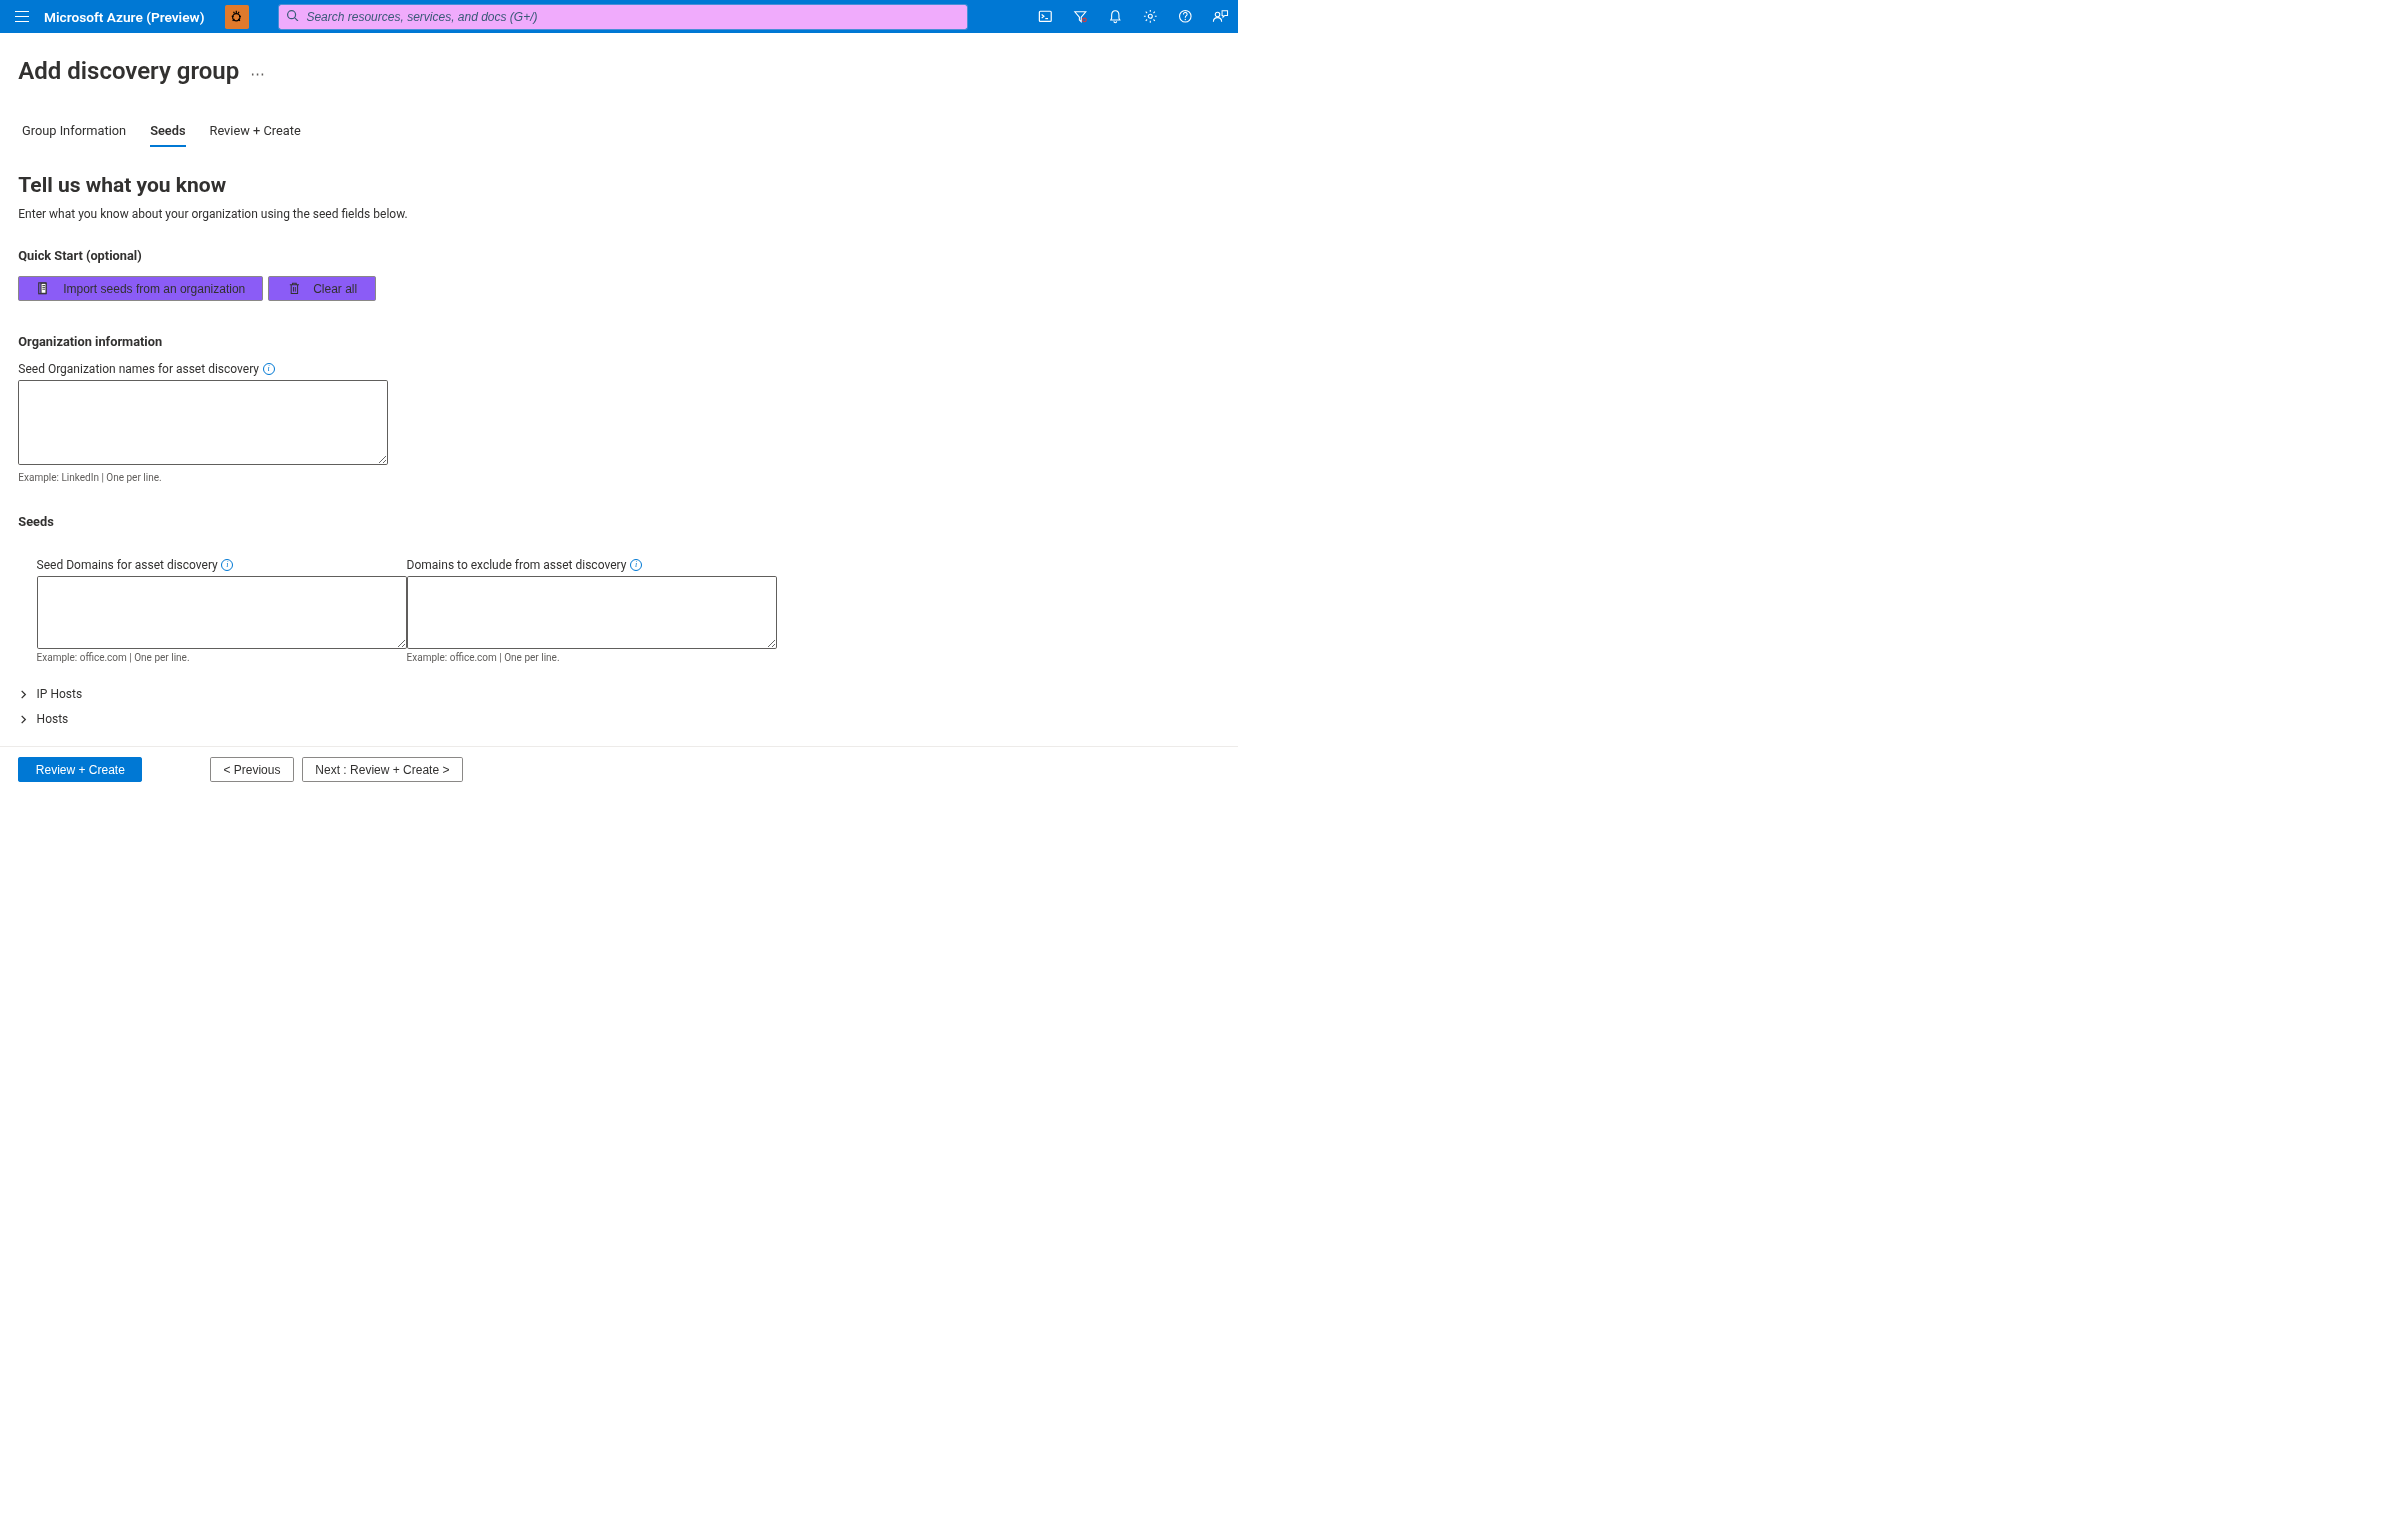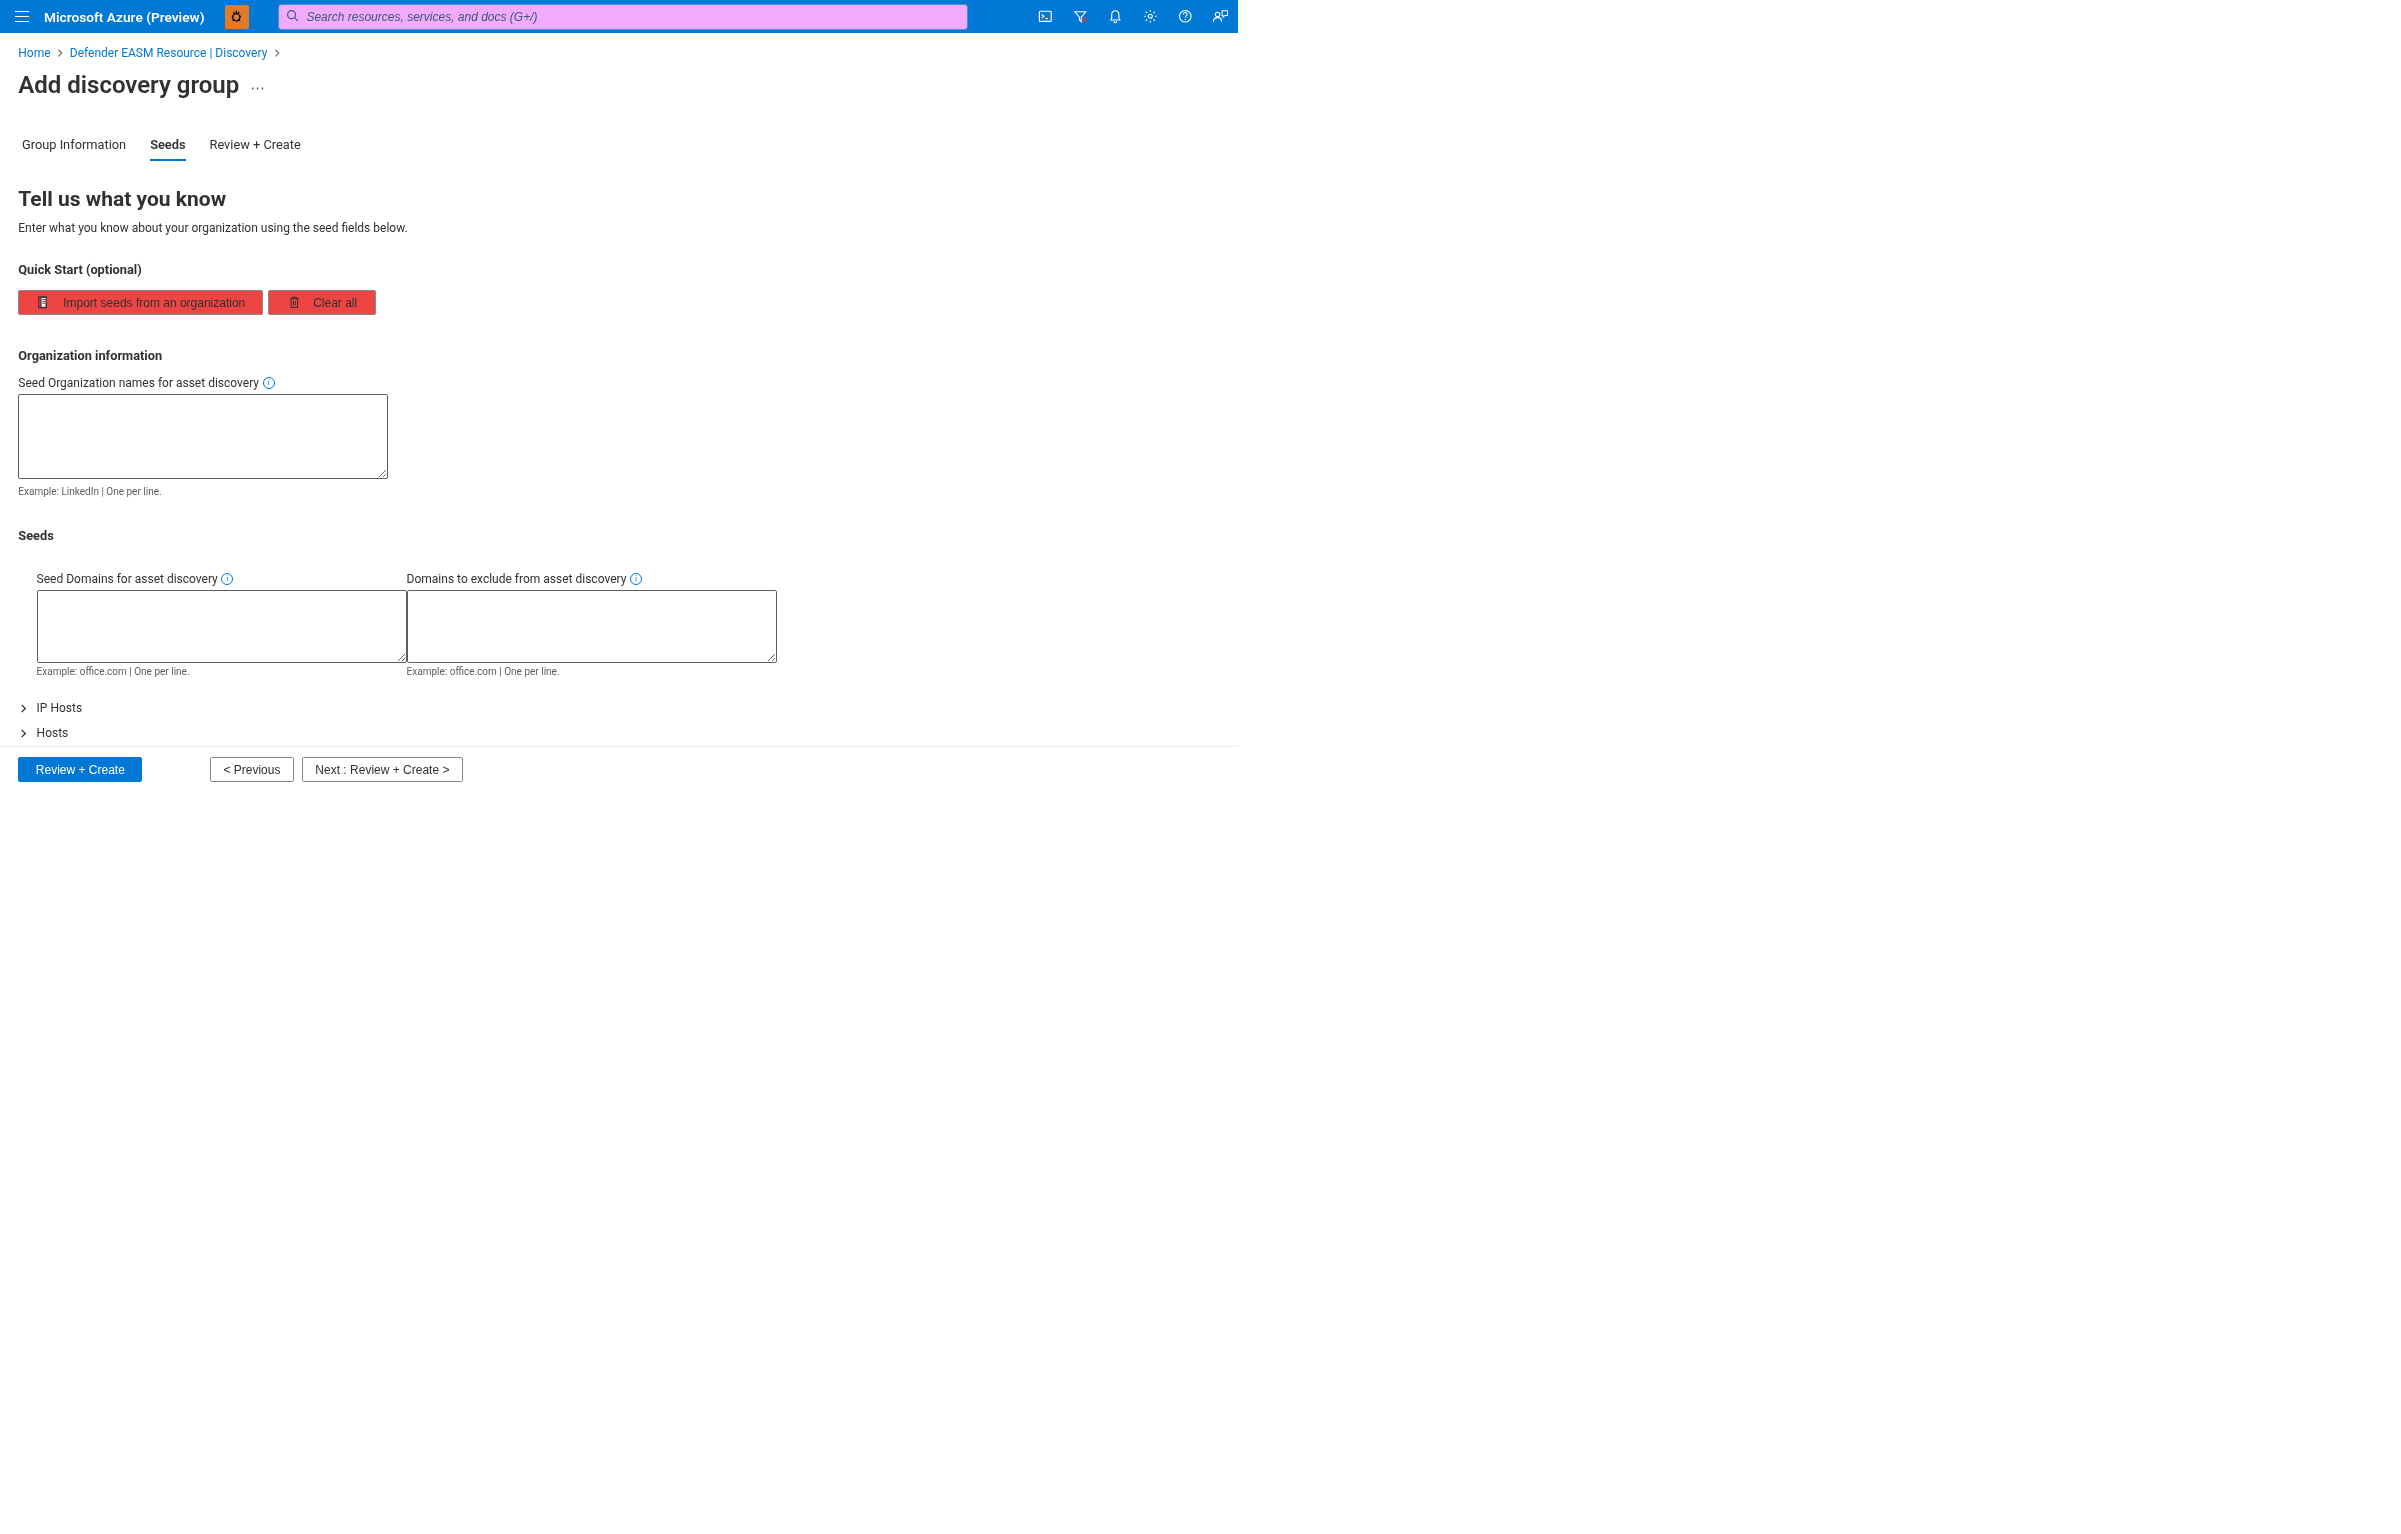--- a/index.html
+++ b/index.html
@@ -133,21 +133,21 @@
     font-size: 12px; color: #323130; margin-bottom: 27.4px;
   }
   .section-h2 {
     font-size: 12.8px; font-weight: 700; margin-bottom: 12.8px;
   }
 
   .qs-buttons { display: flex; gap: 5.5px; margin-bottom: 33px; }
   .qs-btn {
     height: 25.6px;
     border: 0.9px solid #8a8886;
-    background: #ef4444;
+    background: #8b5cf6;
     border-radius: 1.8px;
     display: flex; align-items: center; gap: 12.8px;
     padding: 0 16.5px;
     font-size: 12px;
     cursor: pointer;
     color: #323130;
   }
   .qs-btn.clear { padding: 0 18.3px; }
 
   .field-label {
@@ -292,34 +292,20 @@
       <svg width="16.5" height="14.6" viewBox="0 0 18 16" fill="none">
         <circle cx="6" cy="6" r="2.5" stroke="#fff" stroke-width="1.2"></circle>
         <path d="M1.5 14 C1.5 11 3.5 9.5 6 9.5 C8.5 9.5 10.5 11 10.5 14" stroke="#fff" stroke-width="1.2" fill="none"></path>
         <path d="M11 2 H17 V7 H14 L12 9 V7 H11 Z" stroke="#fff" stroke-width="1.1" fill="none"></path>
       </svg>
     </div>
   </div>
 </div>
 
 <div class="page-head">
-  <div class="breadcrumb">
-    <a href="#" class="crumb">Home</a>
-    <span class="sep">
-      <svg width="8.2" height="8.2" viewBox="0 0 10 10">
-          <path d="M3 1 L7 5 L3 9" stroke="#605e5c" stroke-width="1.3" fill="none"></path>
-        </svg>
-    </span>
-    <a href="#" class="crumb">Defender EASM Resource | Discovery</a>
-    <span class="sep">
-      <svg width="8.2" height="8.2" viewBox="0 0 10 10">
-          <path d="M3 1 L7 5 L3 9" stroke="#605e5c" stroke-width="1.3" fill="none"></path>
-        </svg>
-    </span>
-  </div>
 
   <div class="page-title-row">
     <div class="page-title">Add discovery group</div>
     <div class="ellipsis">⋯</div>
   </div>
 </div>
 
 <div class="tabs">
   <div class="tab">Group Information</div>
   <div class="tab active">Seeds</div>

